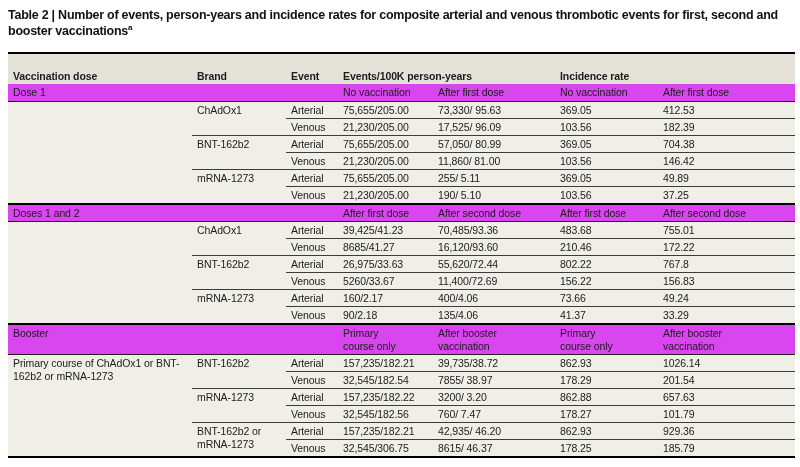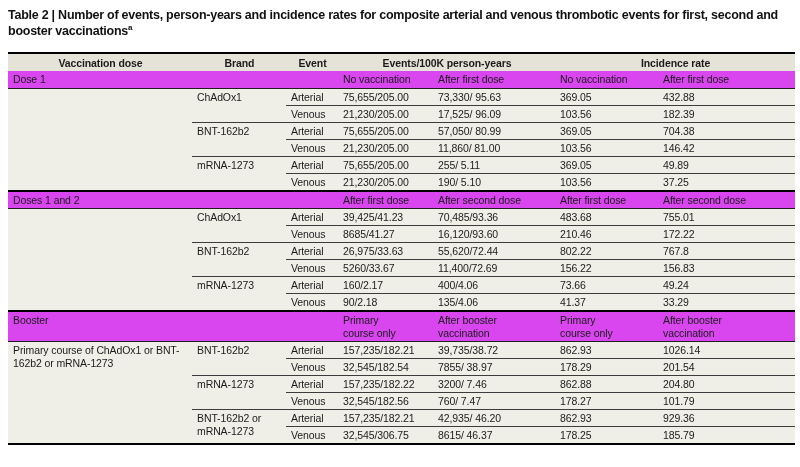--- a/index.html
+++ b/index.html
@@ -43,22 +43,21 @@
     vertical-align: top;
     padding: 2px 4px 1px 5px;
     height: 17px;
     overflow: hidden;
     white-space: normal;
   }
   thead th {
     background: #e5e2d8;
     font-weight: bold;
     height: 18px;
-    padding-top: 3px;
-    text-align: center;
+    padding-top: 16px;
   }
   tbody td { background: #efeee7; }
   tr.section-row td {
     background: #d946ef;
     font-weight: normal;
     border-bottom: 1.4px solid #1f1f1f;
   }
   tr.section-top td { border-top: 2.2px solid #000; }
   tr.sub-row td, tr.group-start td { border-top: 1px solid #3c3c3c; }
   td.bold { font-weight: normal; }
@@ -101,21 +100,21 @@
         <td class="bold pre">No vaccination</td>
         <td class="bold pre">After first dose</td>
       </tr>
       <tr class="first-row">
         <td class="rowlabel" rowspan="6"></td>
         <td class="bold" rowspan="2">ChAdOx1</td>
         <td>Arterial</td>
         <td>75,655/205.00</td>
         <td>73,330/ 95.63</td>
         <td>369.05</td>
-        <td>432.88</td>
+        <td>412.53</td>
       </tr>
       <tr class="sub-row">
         <td>Venous</td>
         <td>21,230/205.00</td>
         <td>17,525/ 96.09</td>
         <td>103.56</td>
         <td>182.39</td>
       </tr>
       <tr class="group-start">
         <td class="bold" rowspan="2">BNT-162b2</td>
@@ -228,23 +227,23 @@
         <td>Venous</td>
         <td>32,545/182.54</td>
         <td>7855/ 38.97</td>
         <td>178.29</td>
         <td>201.54</td>
       </tr>
       <tr class="group-start">
         <td class="bold" rowspan="2">mRNA-1273</td>
         <td>Arterial</td>
         <td>157,235/182.22</td>
-        <td>3200/ 7.46</td>
+        <td>3200/ 3.20</td>
         <td>862.88</td>
-        <td>204.80</td>
+        <td>657.63</td>
       </tr>
       <tr class="sub-row">
         <td>Venous</td>
         <td>32,545/182.56</td>
         <td>760/ 7.47</td>
         <td>178.27</td>
         <td>101.79</td>
       </tr>
       <tr class="group-start">
         <td class="bold" rowspan="2">BNT-162b2 or mRNA-1273</td>

